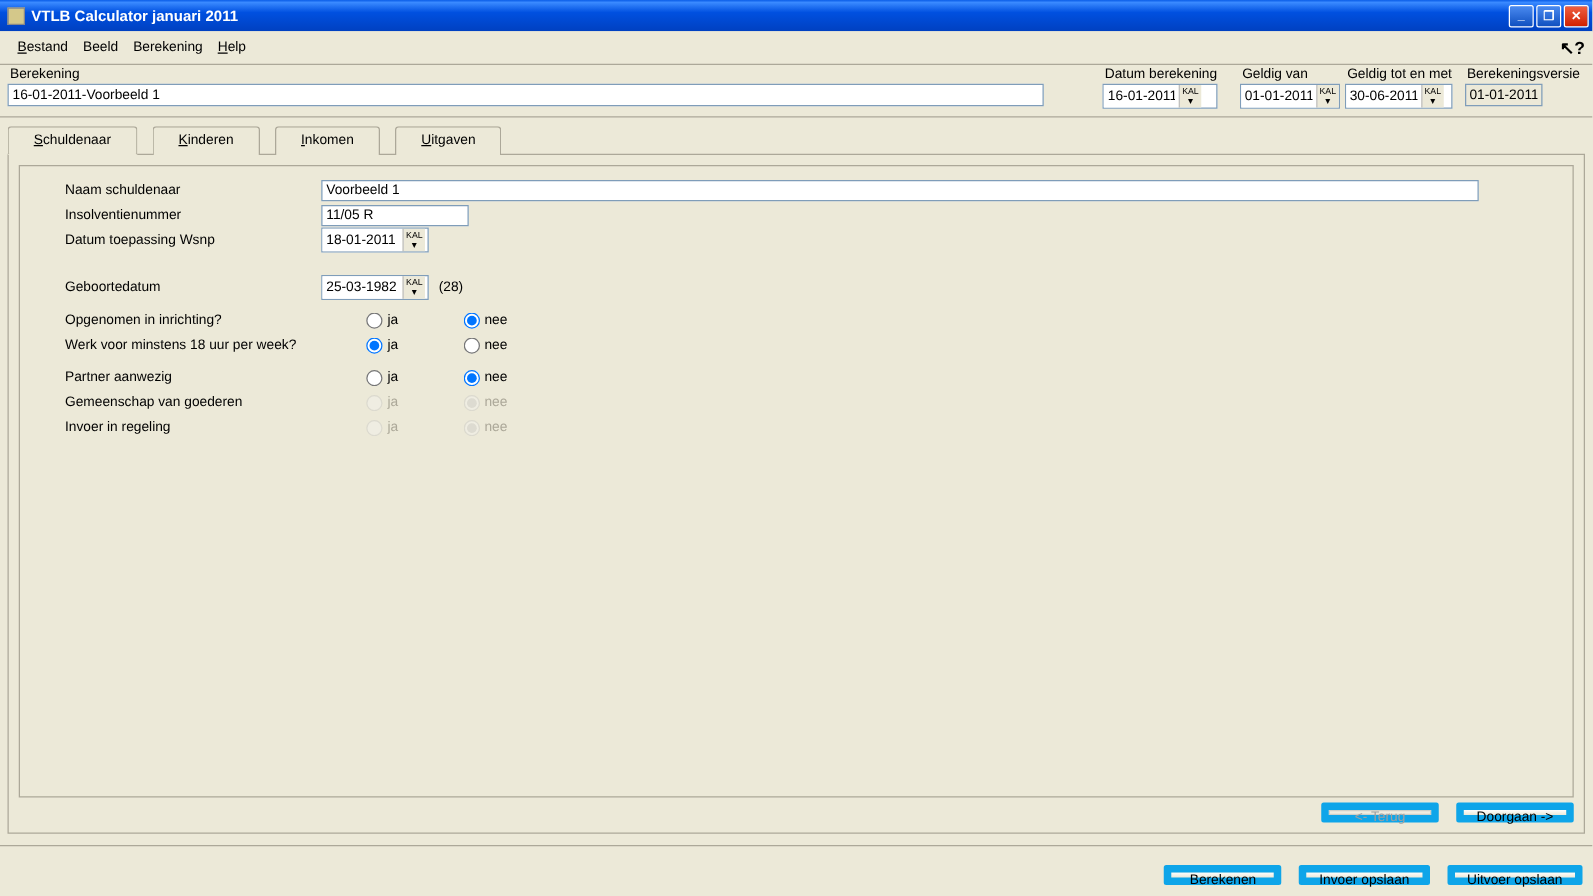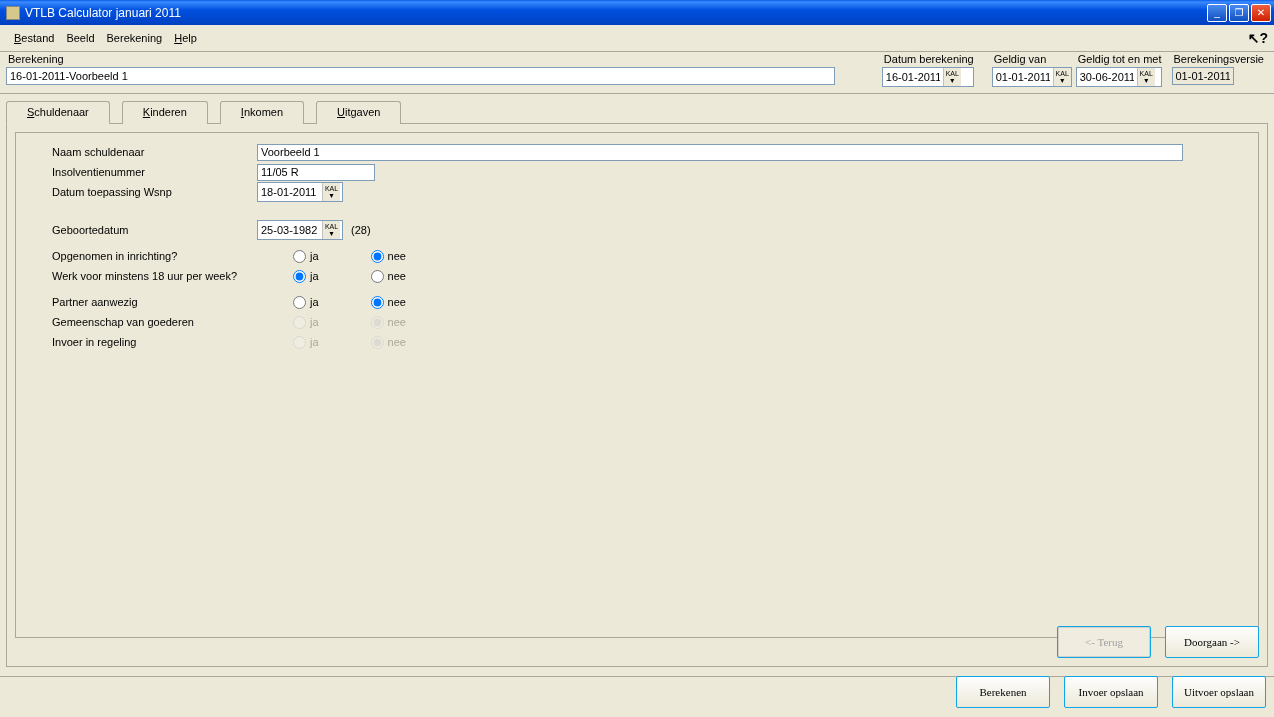--- a/index.html
+++ b/index.html
@@ -11,21 +11,21 @@
   height: 717px;
   overflow: hidden;
   position: relative;
 }
 .titlebar {
   background: linear-gradient(to bottom, #0a5de8, #3a8aff 8%, #0050e0 40%, #0040c0);
   height: 25px;
   display: flex;
   align-items: center;
   color: white;
-  font-weight: normal;
+  font-weight: bold;
   font-size: 12px;
   padding-left: 6px;
 }
 .titlebar .app-icon {
   width: 14px; height: 14px;
   background: #d4c88a;
   margin-right: 5px;
   border: 1px solid #888;
 }
 .titlebar .title-text { flex: 1; }
@@ -173,25 +173,25 @@
 .radio-group.disabled input { opacity: 0.5; }
 .spacer-row { height: 18px; }
 .age-note { margin-left: 8px; }
 .nav-buttons {
   position: absolute;
   bottom: 8px; right: 8px;
   display: flex; gap: 14px;
 }
 .btn {
   min-width: 94px;
-  height: 32px;
-  border: 1px solid #0ea5e9;
+  height: 16px;
+  border: 6px solid #0ea5e9;
   background: linear-gradient(#fefefe, #ece9d8);
   font-size: 11px;
-  font-family: Liberation Serif, serif;
+  font-family: Liberation Sans, sans-serif;
   cursor: pointer;
   border-radius: 2px;
   padding: 0 10px;
 }
 .btn:disabled {
   color: #a0a0a0;
   background: #f0ede0;
   cursor: default;
   box-shadow: inset 0 0 0 1px #d0d0c8;
 }

